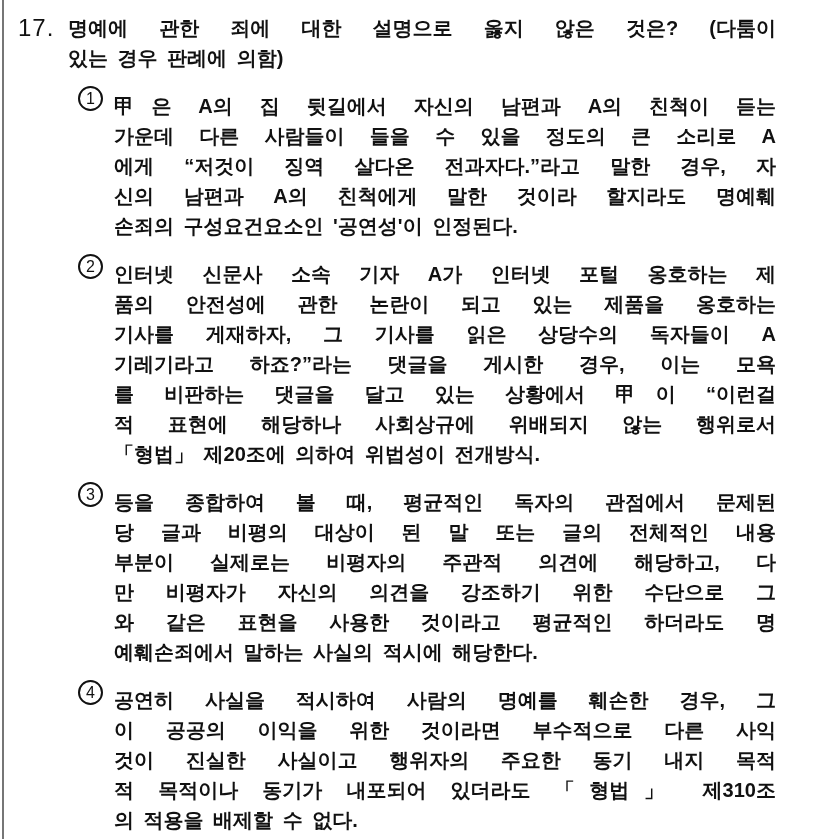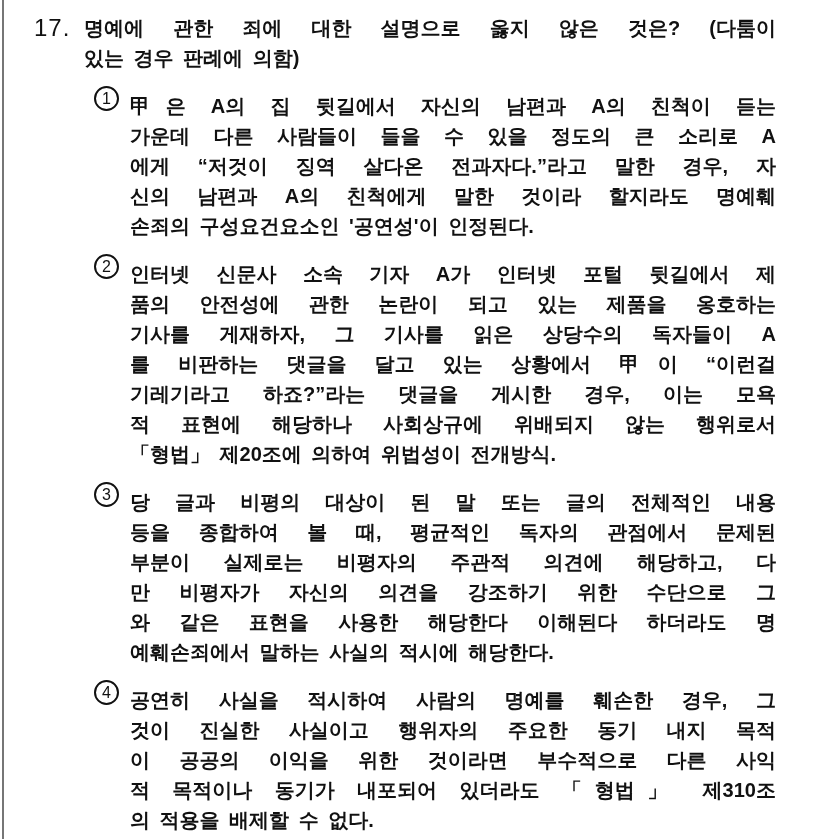--- a/index.html
+++ b/index.html
@@ -8,21 +8,21 @@
     background: #ffffff;
     color: #111111;
     position: relative;
     overflow: hidden;
     font-family: "Liberation Sans", "DejaVu Sans", sans-serif;
   }
   .left-rule {
     position: absolute; left: 2px; top: 0; bottom: 0;
     width: 2px; background: #767676;
   }
-  .sheet { padding: 13px 50px 0 34px; }
+  .sheet { padding: 13px 50px 0 18px; }
 
   .q-header { display: flex; }
   .q-num {
     flex: 0 0 50px; width: 50px;
     font-size: 24px; line-height: 30px;
     letter-spacing: 1px;
   }
   .q-stem { flex: 1; min-width: 0; }
 
   .jline {
@@ -68,44 +68,44 @@
           <div class="jline">甲은 A의 집 뒷길에서 자신의 남편과 A의 친척이 듣는</div>
           <div class="jline">가운데 다른 사람들이 들을 수 있을 정도의 큰 소리로 A</div>
           <div class="jline">에게 “저것이 징역 살다온 전과자다.”라고 말한 경우, 자</div>
           <div class="jline">신의 남편과 A의 친척에게 말한 것이라 할지라도 명예훼</div>
           <div class="jline last">손죄의 구성요건요소인 '공연성'이 인정된다.</div>
         </div>
       </div>
       <div class="option">
         <div class="marker">2</div>
         <div class="opt-text">
-          <div class="jline">인터넷 신문사 소속 기자 A가 인터넷 포털 뒷길에서 제</div>
+          <div class="jline">인터넷 신문사 소속 기자 A가 인터넷 포털 옹호하는 제</div>
           <div class="jline">품의 안전성에 관한 논란이 되고 있는 제품을 옹호하는</div>
           <div class="jline">기사를 게재하자, 그 기사를 읽은 상당수의 독자들이 A</div>
+          <div class="jline">기레기라고 하죠?”라는 댓글을 게시한 경우, 이는 모욕</div>
           <div class="jline">를 비판하는 댓글을 달고 있는 상황에서 甲이 “이런걸</div>
-          <div class="jline">기레기라고 하죠?”라는 댓글을 게시한 경우, 이는 모욕</div>
           <div class="jline">적 표현에 해당하나 사회상규에 위배되지 않는 행위로서</div>
           <div class="jline last">「형법」 제20조에 의하여 위법성이 전개방식.</div>
         </div>
       </div>
       <div class="option">
         <div class="marker">3</div>
         <div class="opt-text">
+          <div class="jline">등을 종합하여 볼 때, 평균적인 독자의 관점에서 문제된</div>
           <div class="jline">당 글과 비평의 대상이 된 말 또는 글의 전체적인 내용</div>
-          <div class="jline">등을 종합하여 볼 때, 평균적인 독자의 관점에서 문제된</div>
           <div class="jline">부분이 실제로는 비평자의 주관적 의견에 해당하고, 다</div>
           <div class="jline">만 비평자가 자신의 의견을 강조하기 위한 수단으로 그</div>
-          <div class="jline">와 같은 표현을 사용한 해당한다 이해된다 하더라도 명</div>
+          <div class="jline">와 같은 표현을 사용한 것이라고 평균적인 하더라도 명</div>
           <div class="jline last">예훼손죄에서 말하는 사실의 적시에 해당한다.</div>
         </div>
       </div>
       <div class="option">
         <div class="marker">4</div>
         <div class="opt-text">
           <div class="jline">공연히 사실을 적시하여 사람의 명예를 훼손한 경우, 그</div>
+          <div class="jline">이 공공의 이익을 위한 것이라면 부수적으로 다른 사익</div>
           <div class="jline">것이 진실한 사실이고 행위자의 주요한 동기 내지 목적</div>
-          <div class="jline">이 공공의 이익을 위한 것이라면 부수적으로 다른 사익</div>
           <div class="jline">적 목적이나 동기가 내포되어 있더라도 「형법」 제310조</div>
           <div class="jline last">의 적용을 배제할 수 없다.</div>
         </div>
       </div>
     </div>
 </div>
 
 </body></html>

